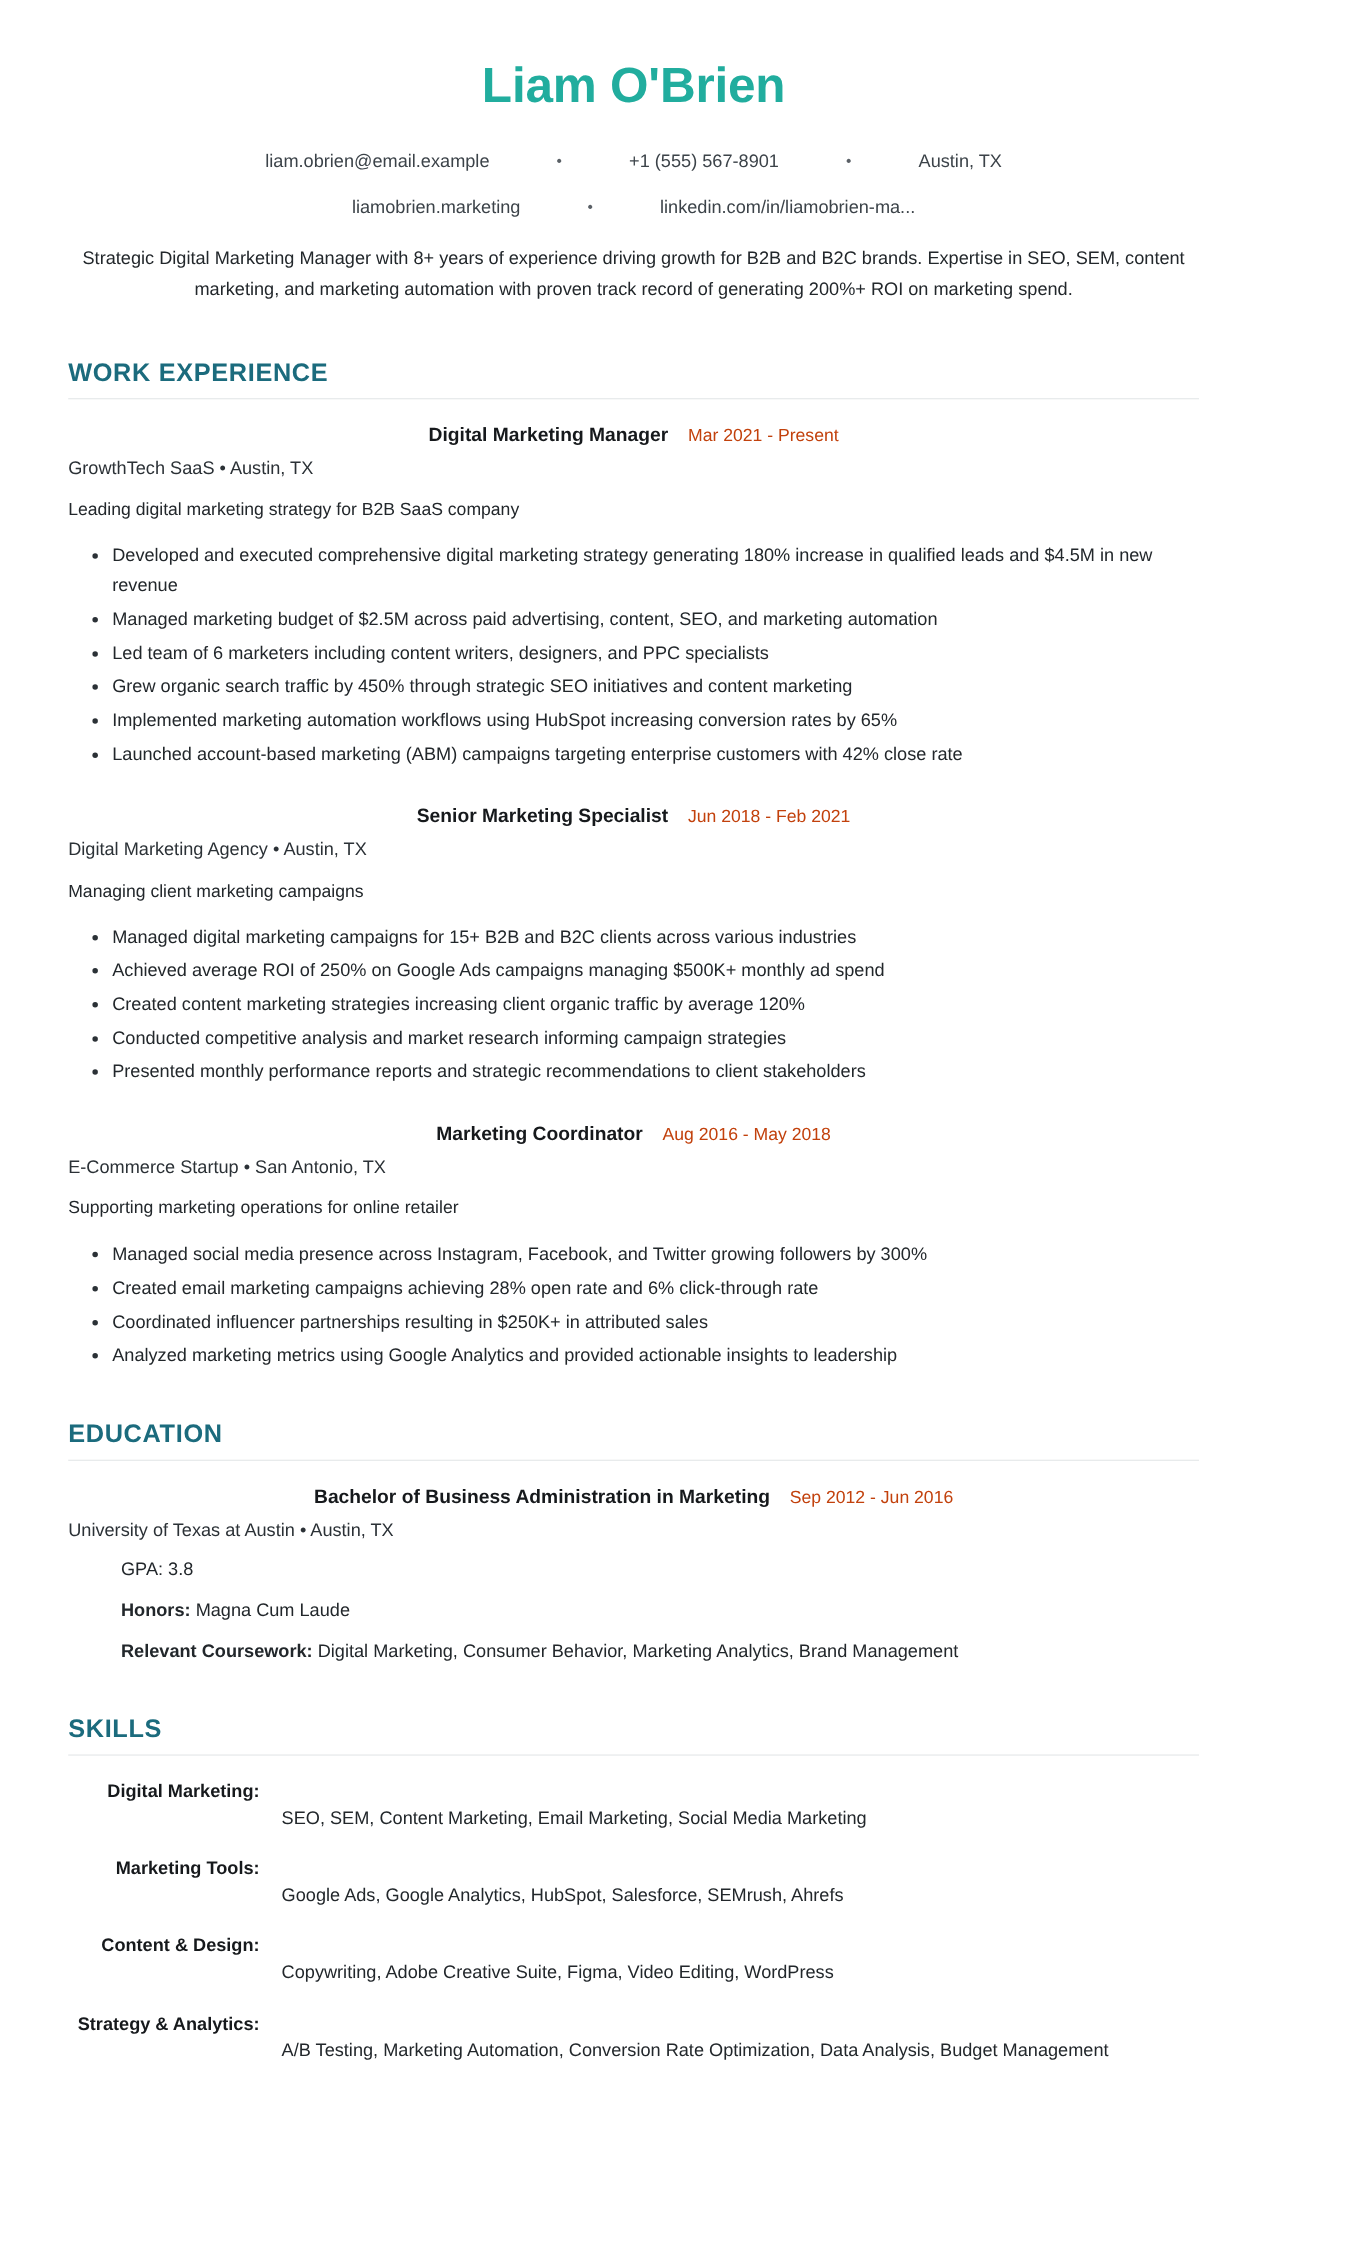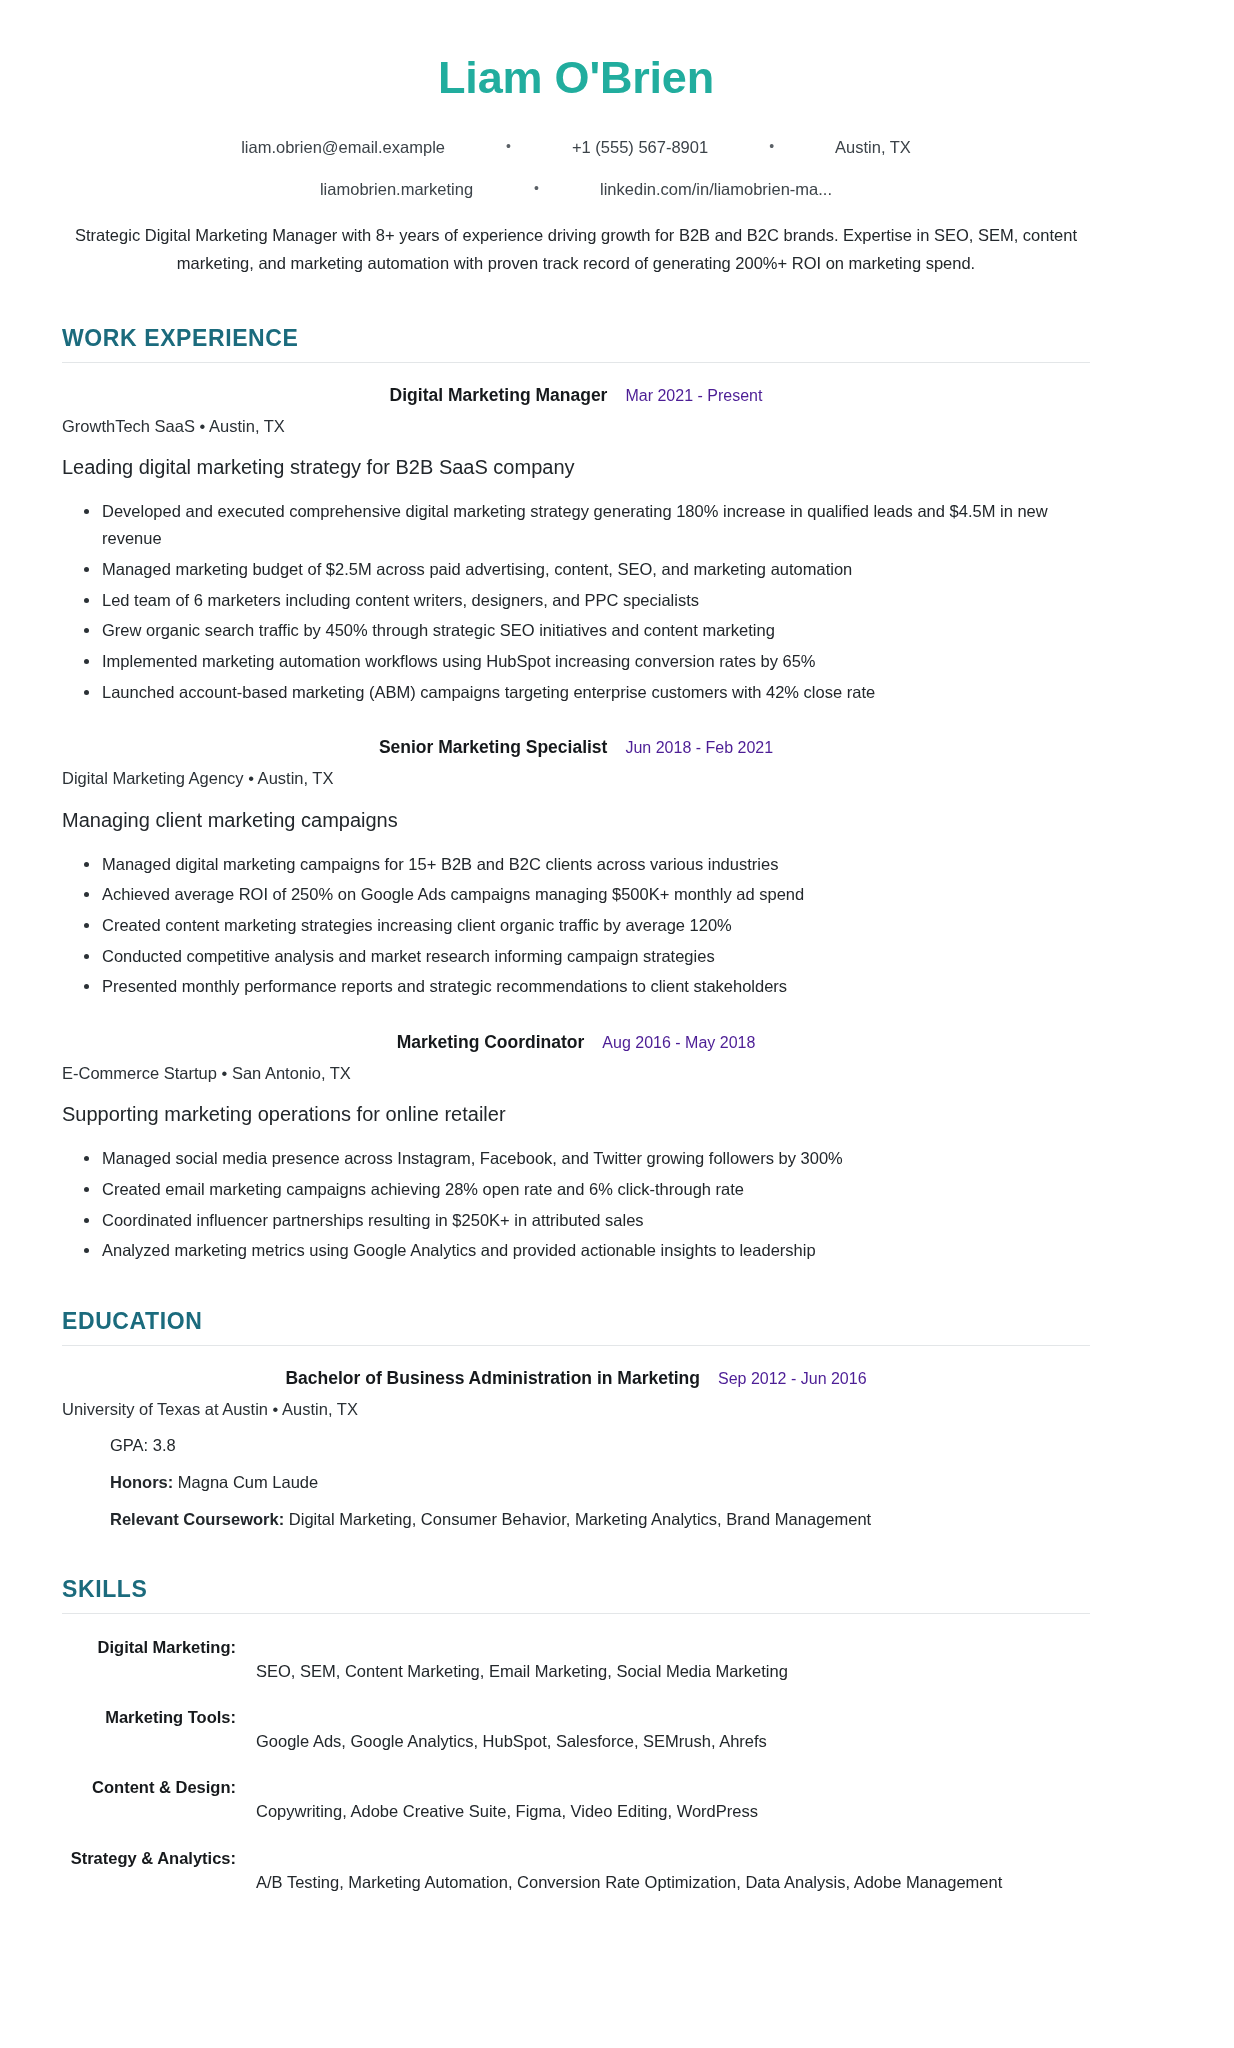--- a/index.html
+++ b/index.html
@@ -90,32 +90,32 @@
     gap: 18px;
   }
   .entry-title {
     font-size: 17.5px;
     font-weight: bold;
     color: #16191c;
     line-height: 1.45;
   }
   .entry-dates {
     font-size: 16px;
-    color: #4c1d95;
+    color: #c2410c;
     white-space: nowrap;
     line-height: 1.45;
   }
   .entry-sub {
     font-size: 16.5px;
     color: #2b3136;
     margin-top: 5px;
     line-height: 1.5;
   }
   .entry-desc {
-    font-size: 20px;
+    font-size: 16px;
     color: #22272b;
     margin-top: 14px;
     line-height: 1.5;
   }
   ul.bullets {
     margin: 16px 0 0 0;
     padding-left: 22px;
     list-style: none;
   }
   ul.bullets li {
@@ -286,17 +286,17 @@
     <div class="skill-row">
       <div class="skill-cat">Marketing Tools:</div>
       <div class="skill-list">Google Ads, Google Analytics, HubSpot, Salesforce, SEMrush, Ahrefs</div>
     </div>
     <div class="skill-row">
       <div class="skill-cat">Content &amp; Design:</div>
       <div class="skill-list">Copywriting, Adobe Creative Suite, Figma, Video Editing, WordPress</div>
     </div>
     <div class="skill-row">
       <div class="skill-cat">Strategy &amp; Analytics:</div>
-      <div class="skill-list">A/B Testing, Marketing Automation, Conversion Rate Optimization, Data Analysis, Adobe Management</div>
+      <div class="skill-list">A/B Testing, Marketing Automation, Conversion Rate Optimization, Data Analysis, Budget Management</div>
     </div>
   </div>
 
 </div>
 
 </body></html>

